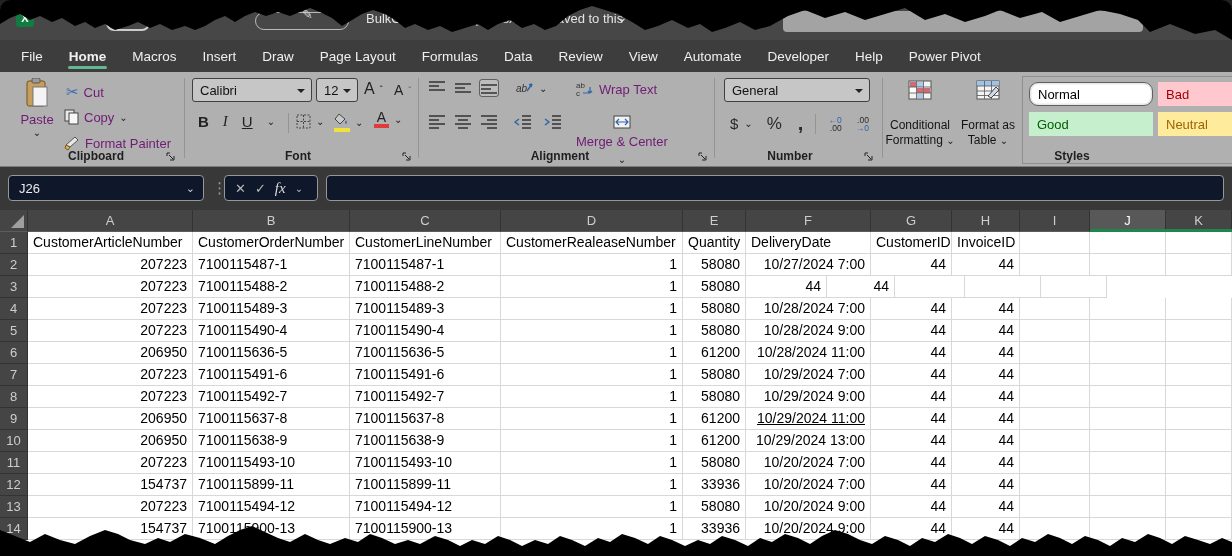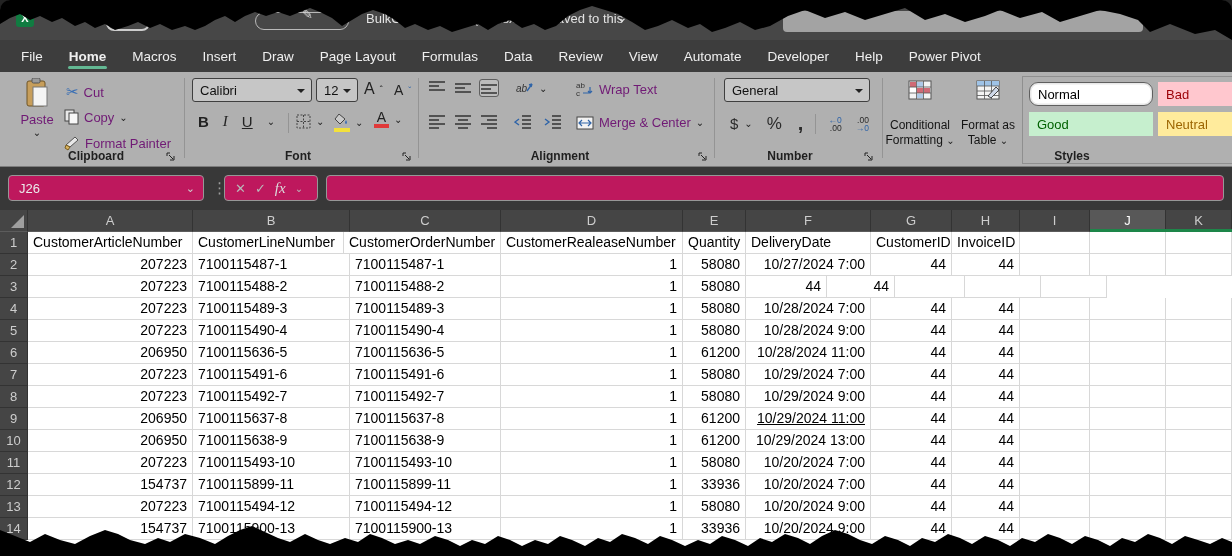--- a/index.html
+++ b/index.html
@@ -37,21 +37,21 @@
   .aln.sel{outline:1px solid #5f5f5f;background:#bcbcbc;border-radius:2px;}
   .sym{font-size:15px;color:#2a2a2a;}
   .dec{font-size:8.5px;line-height:8px;color:#2a2a2a;text-align:right;}
   .dec .blu{color:#2f64a8;}
   .chipbox{position:absolute;left:1022px;top:4px;width:216px;height:86px;border:1px solid #8f8f8f;}
   .chip{position:absolute;width:124px;height:24px;font-size:13px;display:flex;align-items:center;padding-left:8px;box-sizing:border-box;}
   .chip.selected{border:1.5px solid #5f5f5f;box-shadow:0 0 0 1.5px #e8e8e8 inset;}
   .cf-lbl{position:absolute;font-size:12px;color:#141414;text-align:center;line-height:15px;white-space:nowrap;transform:translateX(-50%);}
   
   .formularow{position:absolute;top:167px;left:0;right:0;height:43px;background:#383838;}
-  .fbox{position:absolute;top:8px;height:26px;background:#be185d;border:1px solid #979797;border-radius:4px;box-sizing:border-box;}
+  .fbox{position:absolute;top:8px;height:26px;background:#0f172a;border:1px solid #979797;border-radius:4px;box-sizing:border-box;}
   .namebox{left:8px;width:196px;color:#ececec;font-size:13px;display:flex;align-items:center;padding-left:10px;}
   .namebox .nchev{position:absolute;right:8px;color:#cfcfcf;font-size:11px;}
   .dots{position:absolute;left:212px;top:12px;color:#9d9d9d;font-size:15px;letter-spacing:0;}
   .fxbox{left:224px;width:94px;color:#b9b9b9;display:flex;align-items:center;gap:9px;padding-left:10px;font-size:13px;}
   .fxsym{font-family:"Liberation Serif",serif;font-style:italic;font-size:15px;color:#dcdcdc;}
   .finput{left:326px;right:8px;}
   
   .grid{position:absolute;top:210px;left:0;right:0;bottom:0;background:#fff;}
   .colrow{display:flex;height:22px;}
   .corner{width:28px;height:22px;background:#454545;position:relative;border-right:1px solid #333;border-bottom:1px solid #5c5c5c;box-sizing:border-box;}
@@ -233,21 +233,21 @@
     <div class="hrow" style="left:514px;top:42px;gap:12px;">
       <svg class="aln" viewBox="0 0 18 16">
           <path d="M8 2 H17 M8 6 H17 M8 10 H17 M8 14 H17" stroke="#333" stroke-width="1.5"></path>
           <path d="M5 5 L1 8 L5 11" stroke="#2f64a8" fill="none" stroke-width="1.4"></path>
         </svg>
       <svg class="aln" viewBox="0 0 18 16">
           <path d="M8 2 H17 M8 6 H17 M8 10 H17 M8 14 H17" stroke="#333" stroke-width="1.5"></path>
           <path d="M1 5 L5 8 L1 11" stroke="#2f64a8" fill="none" stroke-width="1.4"></path>
         </svg>
     </div>
-    <div class="hrow" style="left:576px;top:43px;">
+    <div class="hrow" style="left:576px;top:43px;flex-direction:column;">
       <svg width="18" height="14" viewBox="0 0 18 14">
         <rect x="1" y="1" width="16" height="12" fill="#f2f2f2" stroke="#444"></rect>
         <path d="M4 7 h10 M6 4 l-3 3 3 3 M12 4 l3 3 -3 3" stroke="#2f64a8" fill="none" stroke-width="1.2"></path>
       </svg>
       <span class="rbtn-lbl">Merge &amp; Center</span>
       <span class="chev">⌄</span>
     </div>
     <div class="grouplabel" style="left:560px;">Alignment</div>
     <svg class="launcher" style="left:698px;" viewBox="0 0 10 10">
       <path d="M1 1 H4 M1 1 V4 M3 3 L7 7 M8 4 V8 H4" stroke="#222" fill="none"></path>
@@ -339,22 +339,22 @@
           <div class="colhdr" style="width: 68px;">H</div>
           <div class="colhdr" style="width: 70px;">I</div>
           <div class="colhdr sel" style="width: 76px;">J</div>
           <div class="colhdr" style="width: 66px;">K</div>
         </div>
     </div>
     <div>
         <div class="gridrow">
           <div class="rowhdr">1</div>
           <div class="cell l" style="width: 165px;">CustomerArticleNumber</div>
+          <div class="cell l" style="width: 157px;">CustomerOrderNumber</div>
           <div class="cell l" style="width: 151px;">CustomerLineNumber</div>
-          <div class="cell l" style="width: 157px;">CustomerOrderNumber</div>
           <div class="cell l" style="width: 182px;">CustomerRealeaseNumber</div>
           <div class="cell l" style="width: 63px;">Quantity</div>
           <div class="cell l" style="width: 125px;">DeliveryDate</div>
           <div class="cell l" style="width: 81px;">CustomerID</div>
           <div class="cell l" style="width: 68px; text-align: right;">InvoiceID</div>
           <div class="cell l" style="width: 70px;"></div>
           <div class="cell l" style="width: 76px;"></div>
           <div class="cell l" style="width: 66px;"></div>
         </div>
         <div class="gridrow">

